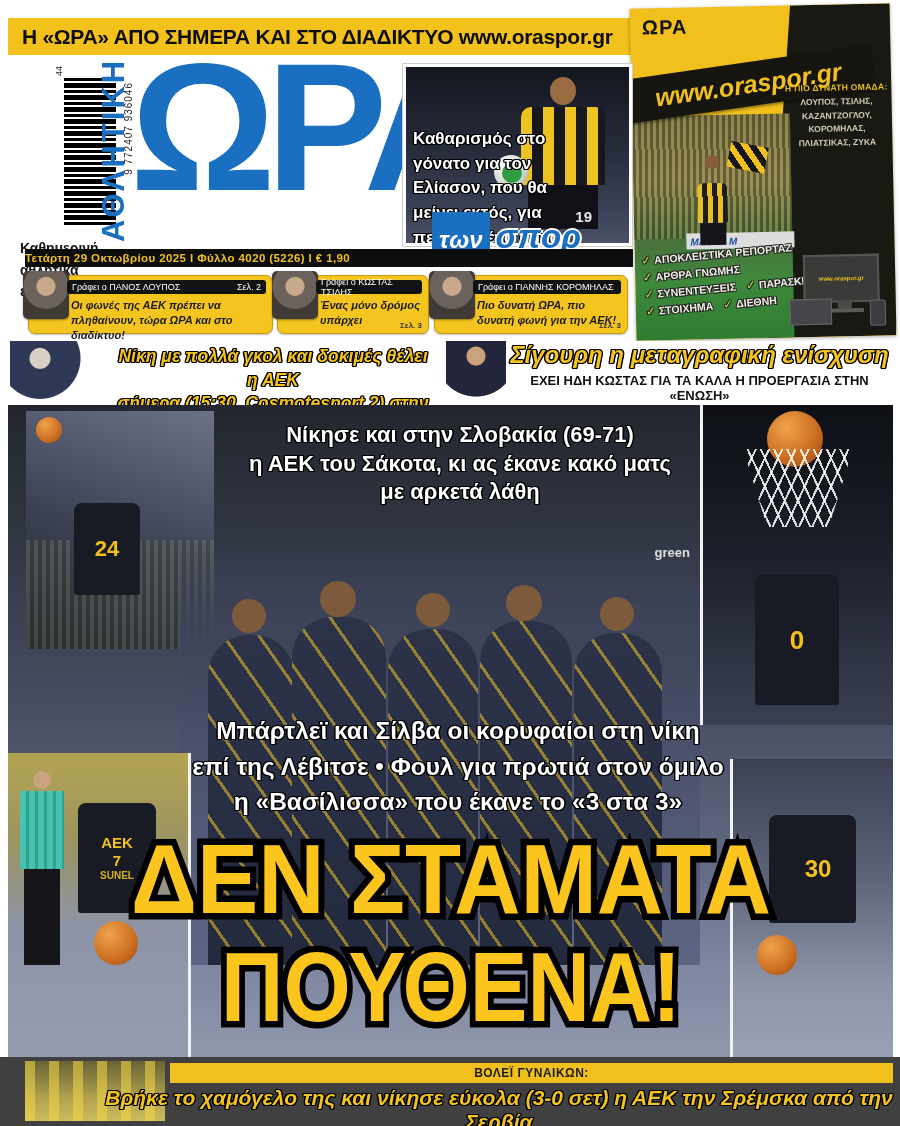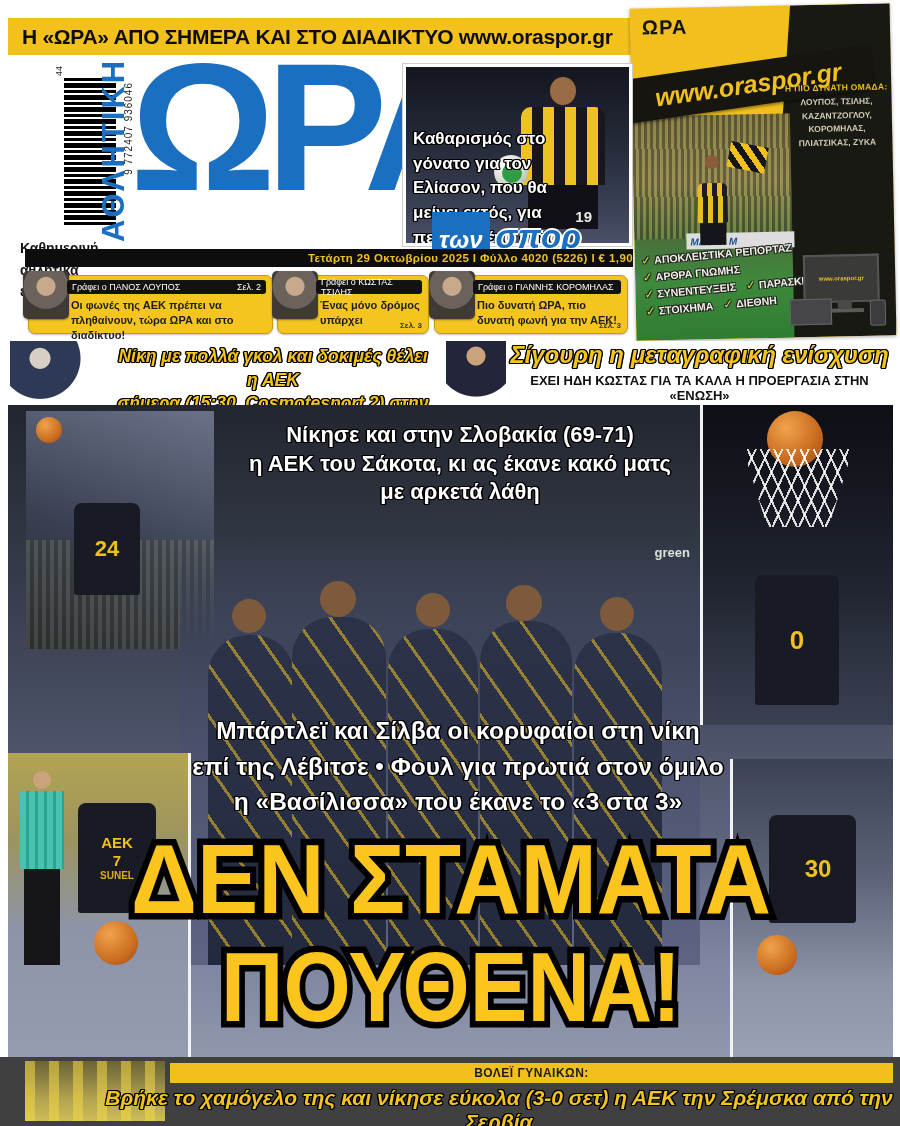--- a/index.html
+++ b/index.html
@@ -78,30 +78,30 @@
   .sponsor-dot{position:absolute;left:96px;top:96px;width:20px;height:20px;border-radius:50%;background:#2f9e43;}
   .mast-caption{position:absolute;left:7px;top:60px;width:158px;font-size:17px;font-weight:bold;
       color:#fff;line-height:1.45;}
   .ton-spor{left:432px;top:212px;display:flex;align-items:baseline;gap:6px;}
   .ton{background:#1a6fc0;color:#fff;font-style:italic;font-weight:bold;font-size:24px;padding:14px 7px 3px;}
   .spor{color:#1a6fc0;font-style:italic;font-weight:bold;font-size:33px;
       text-shadow:2px 0 0 #fff,-2px 0 0 #fff,0 2px 0 #fff,0 -2px 0 #fff;}
 
   
   .date-bar{left:25px;top:249px;width:608px;height:18px;background:#0d0d0d;display:flex;
-      align-items:center;justify-content:flex-end;color:#f0c11e;font-size:11.5px;font-weight:bold;letter-spacing:.4px;}
+      align-items:center;justify-content:flex-start;color:#f0c11e;font-size:11.5px;font-weight:bold;letter-spacing:.4px;}
 
   
   .card{background:#f4c51f;border-radius:7px;border:1px solid #c79a10;box-shadow:0 1px 2px rgba(0,0,0,.25);}
   .card .photo{position:absolute;left:-6px;top:-5px;width:46px;height:48px;border-radius:5px;
       background:radial-gradient(circle at 50% 32%,#c9a98c 0 9px,#6b625c 10px 22px,#3f3a36 23px);box-shadow:0 1px 2px rgba(0,0,0,.4);}
   .card .hdr{position:absolute;left:38px;right:6px;top:4px;height:14px;background:#121212;border-radius:3px;
       color:#fff;font-size:9px;font-weight:normal;display:flex;align-items:center;justify-content:space-between;padding:0 5px;}
   .card .bdy{position:absolute;left:42px;right:5px;top:22px;bottom:3px;font-size:11px;font-weight:bold;
-      color:#1c1c1c;line-height:1.35;}
+      font-style:italic;color:#1c1c1c;line-height:1.35;}
   .card .pg{position:absolute;right:6px;bottom:3px;font-size:8px;font-weight:bold;color:#333;}
 
   
   .strip{background:#fff;}
   .strip-photo-coach{position:absolute;left:2px;top:0;width:100px;height:58px;
       background:radial-gradient(circle at 30% 30%,#d8cfc4 0 10px,#2e3a55 11px 40px,#fff 41px);}
   .strip-photo-man{position:absolute;left:0;top:0;width:60px;height:58px;
       background:radial-gradient(circle at 50% 26%,#caa27c 0 9px,#23263a 10px 40px,#fff 41px);}
   .news-left-text{position:absolute;left:104px;top:4px;right:4px;text-align:center;
       font-size:17.5px;font-weight:bold;font-style:italic;line-height:1.35;}

